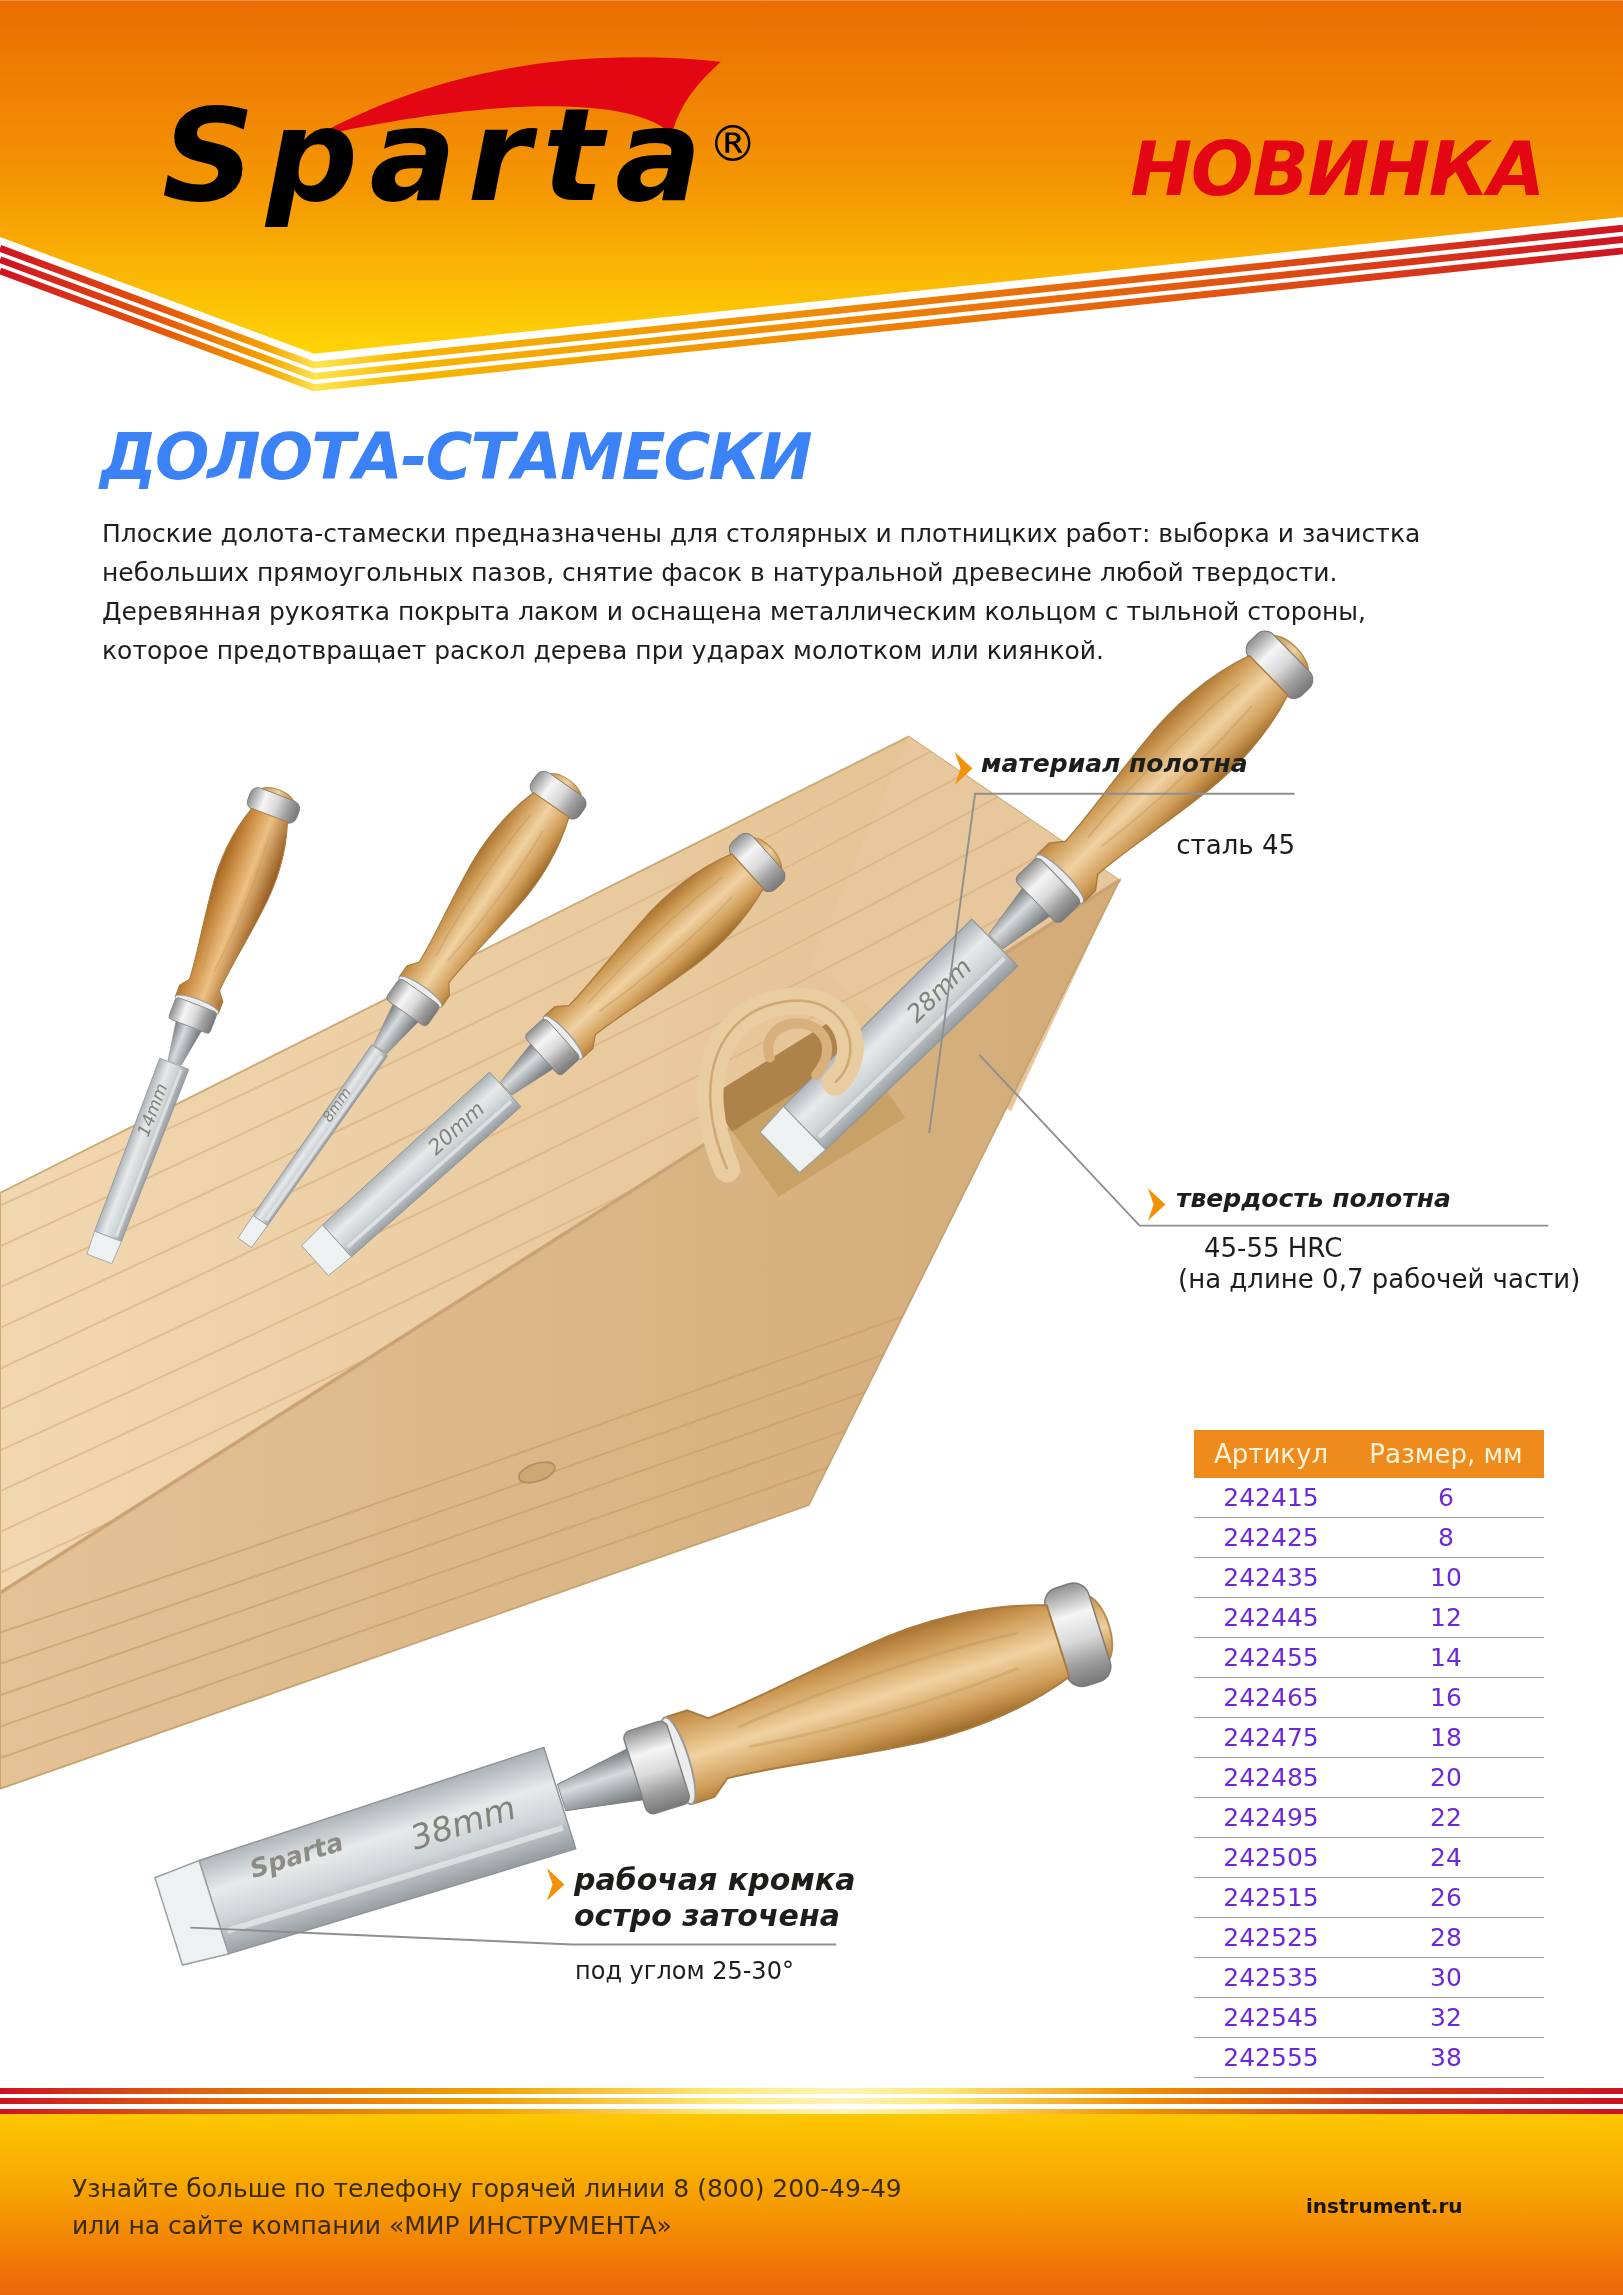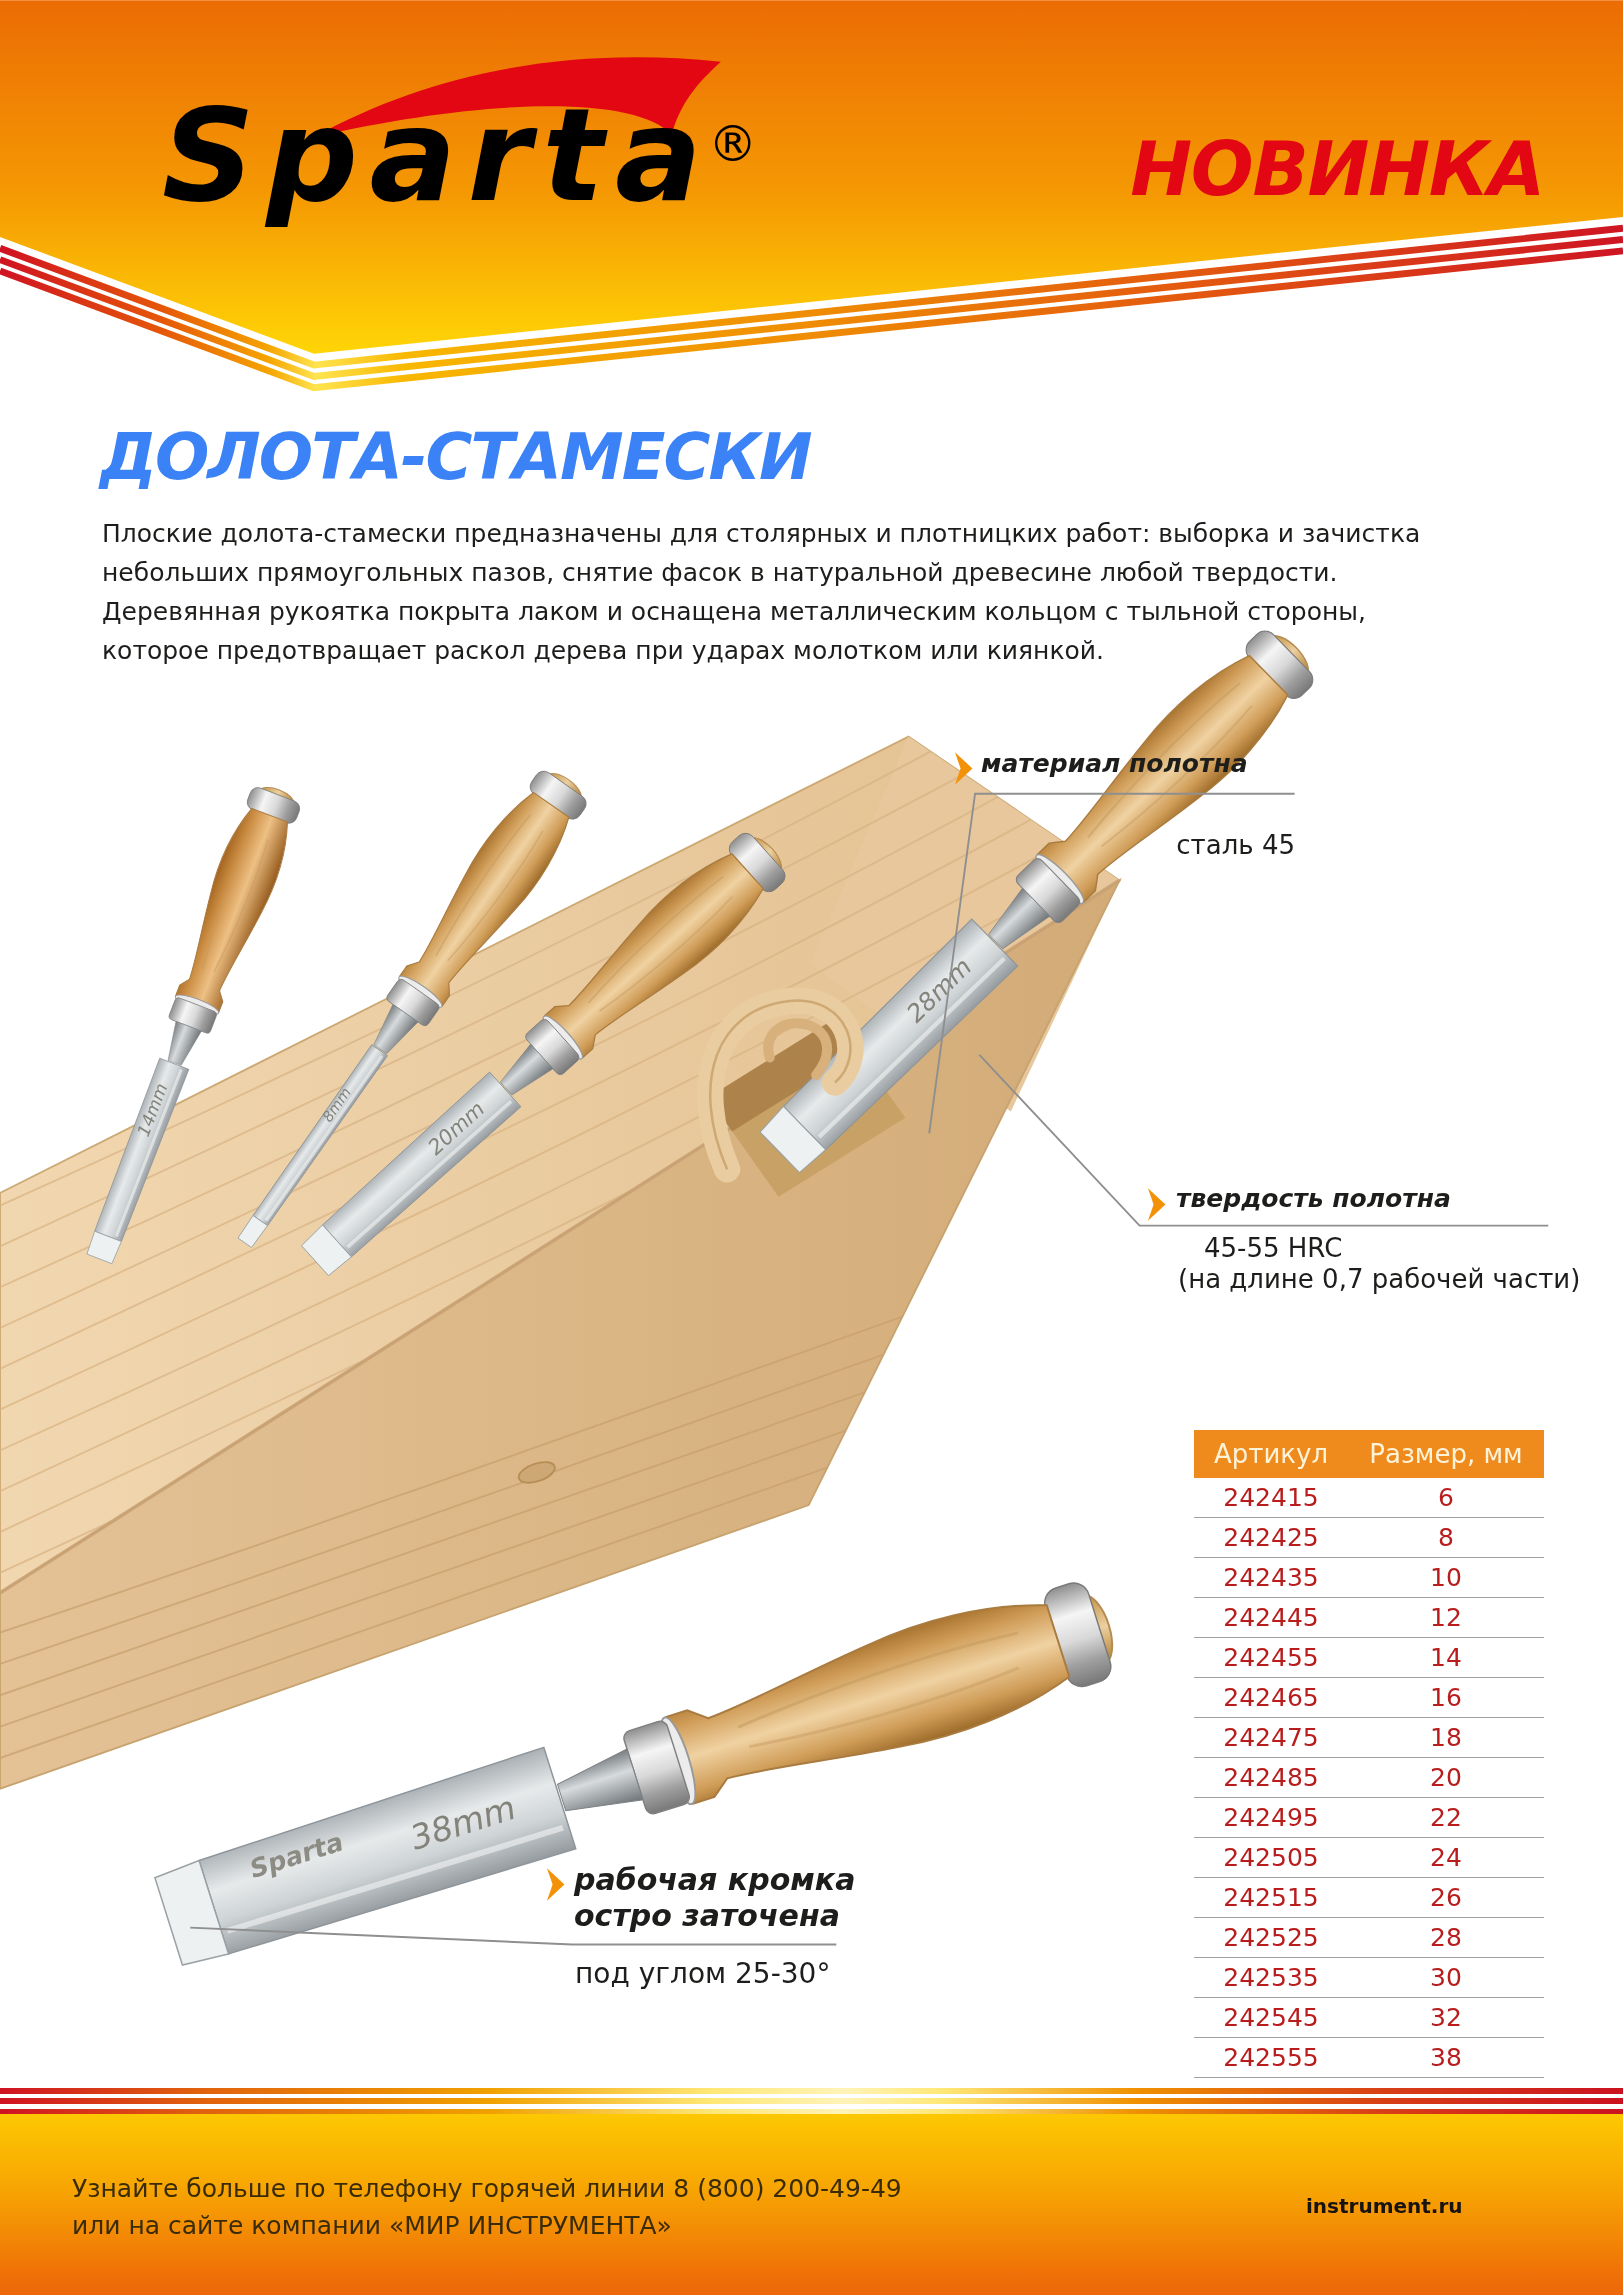--- a/index.html
+++ b/index.html
@@ -14,21 +14,21 @@
   .intro{position:absolute;left:102px;top:514px;font-size:25px;line-height:39px;color:#1d1d1b;}
   .intro div{white-space:nowrap;}
   .callout-title{font-weight:700;font-style:italic;font-size:25px;color:#1d1d1b;white-space:nowrap;}
   .callout-value{font-size:26px;color:#1d1d1b;white-space:nowrap;}
   .chev{position:absolute;width:21.4px;height:35px;}
   
   .spec-table{position:absolute;left:1194px;top:1430px;width:350px;}
   .thead{display:flex;height:48px;background:#ef8a1d;color:#fcf3d9;font-size:26px;align-items:center;}
   .thead .th{flex:0 0 44%;text-align:center;}
   .thead .th:last-child{flex:0 0 56%;}
-  .tr{display:flex;height:39px;border-bottom:1.3px solid #a0a0a0;font-size:25px;color:#b91c1c;align-items:center;}
+  .tr{display:flex;height:39px;border-bottom:1.3px solid #a0a0a0;font-size:25px;color:#6d28d9;align-items:center;}
   .tr .td{flex:0 0 44%;text-align:center;}
   .tr .td:last-child{flex:0 0 56%;}
   
   .stripeband{position:absolute;left:0;top:2088px;width:1623px;height:28px;}
   .stripeband .s{width:100%;background:linear-gradient(90deg,#cf1222 0%,#e0600e 12%,#f0a000 30%,#ffe878 44%,#fff3b8 52%,#ffe878 58%,#ef9102 70%,#d84016 85%,#cb1220 100%);}
   .s1{height:5.7px;margin-bottom:4.4px;}
   .s2{height:6.3px;margin-bottom:4.4px;}
   .s3{height:5.7px;}
   .footer{position:absolute;left:0;top:2114px;width:1623px;height:224px;
           background:linear-gradient(180deg,#fdc802 0%,#f7a303 35%,#ef7007 72%,#e4500e 100%);}
@@ -271,21 +271,21 @@
     </svg>
   <div class="abs callout-title" style="left:1176px;top:1184px;">твердость полотна</div>
   <div class="abs callout-value" style="left:1204px;top:1233px;">45-55 HRC</div>
   <div class="abs callout-value" style="left:1178px;top:1264px;">(на длине 0,7 рабочей части)</div>
 
   <svg class="chev" style="left:545px;top:1867px;" viewBox="0 0 34 56">
     <path d="M3,2 L31,28 L3,54 L12,28 Z" fill="#f39208"></path>
     </svg>
   <div class="abs callout-title" style="left:574px;top:1862px;font-size:30px;">рабочая кромка</div>
   <div class="abs callout-title" style="left:574px;top:1898px;font-size:30px;">остро заточена</div>
-  <div class="abs callout-value" style="left:575px;top:1957px;font-size:28px;">под углом 25-30°</div>
+  <div class="abs callout-value" style="left:575px;top:1957px;font-size:24px;">под углом 25-30°</div>
 
   <div class="spec-table">
     <div class="thead">
         <div class="th">Артикул</div>
         <div class="th">Размер, мм</div>
       </div>
     <div>
         <div class="tr">
           <div class="td">242415</div>
           <div class="td">6</div>

